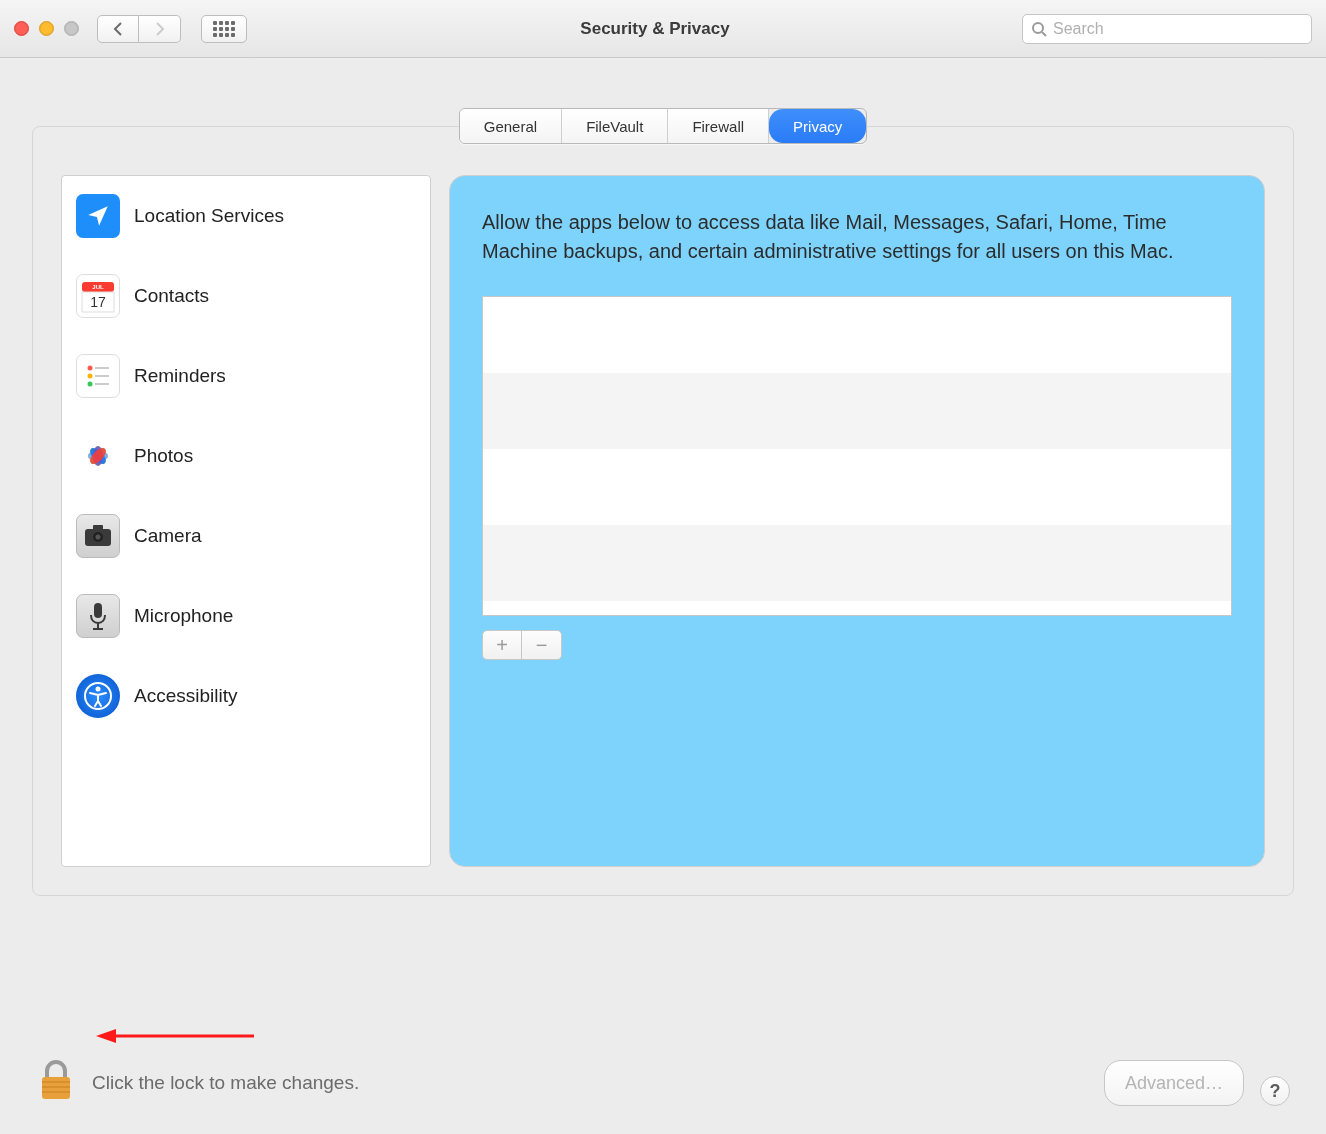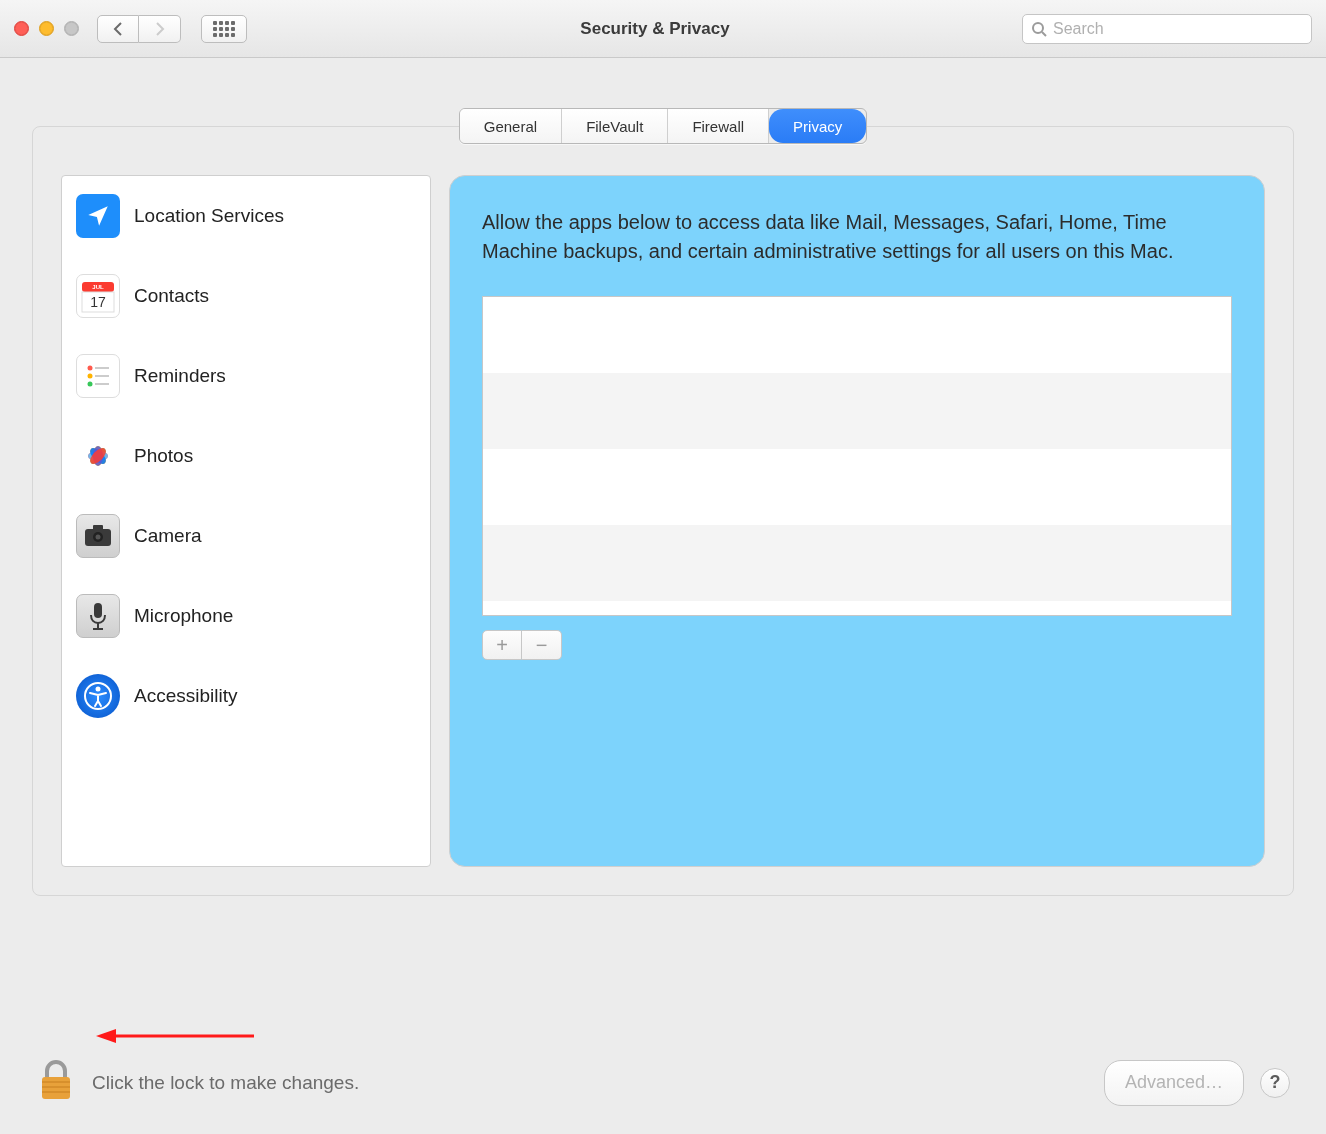--- a/index.html
+++ b/index.html
@@ -120,21 +120,21 @@
       width: 40px; height: 30px; background: linear-gradient(#fdfdfd,#f1f1f1);
       border: 1px solid #c7c7c7; display:flex; align-items:center; justify-content:center;
       color: #9a9a9a; font-size: 20px; line-height: 1;
     }
     .pm-btn:first-child { border-radius: 5px 0 0 5px; }
     .pm-btn:last-child  { border-radius: 0 5px 5px 0; border-left: none; }
 
     
     .footer {
       position: absolute; bottom: 28px; left: 36px; right: 36px;
-      display: flex; align-items: center;
+      display: flex; align-items: flex-end;
     }
     .lock-wrap { display: flex; align-items: center; gap: 16px; position: relative;}
     .lock-text { font-size: 19px; color: #6b6b6b; }
     .adv-btn {
       margin-left: auto; height: 46px; padding: 7px 20px;
       background: linear-gradient(#ffffff,#f3f3f3); border: 1px solid #c7c7c7;
       border-radius: 17px; font-size: 18px; color: #b4b4b4;
     }
     .help-btn {
       width: 30px; height: 30px; border-radius: 50%;

